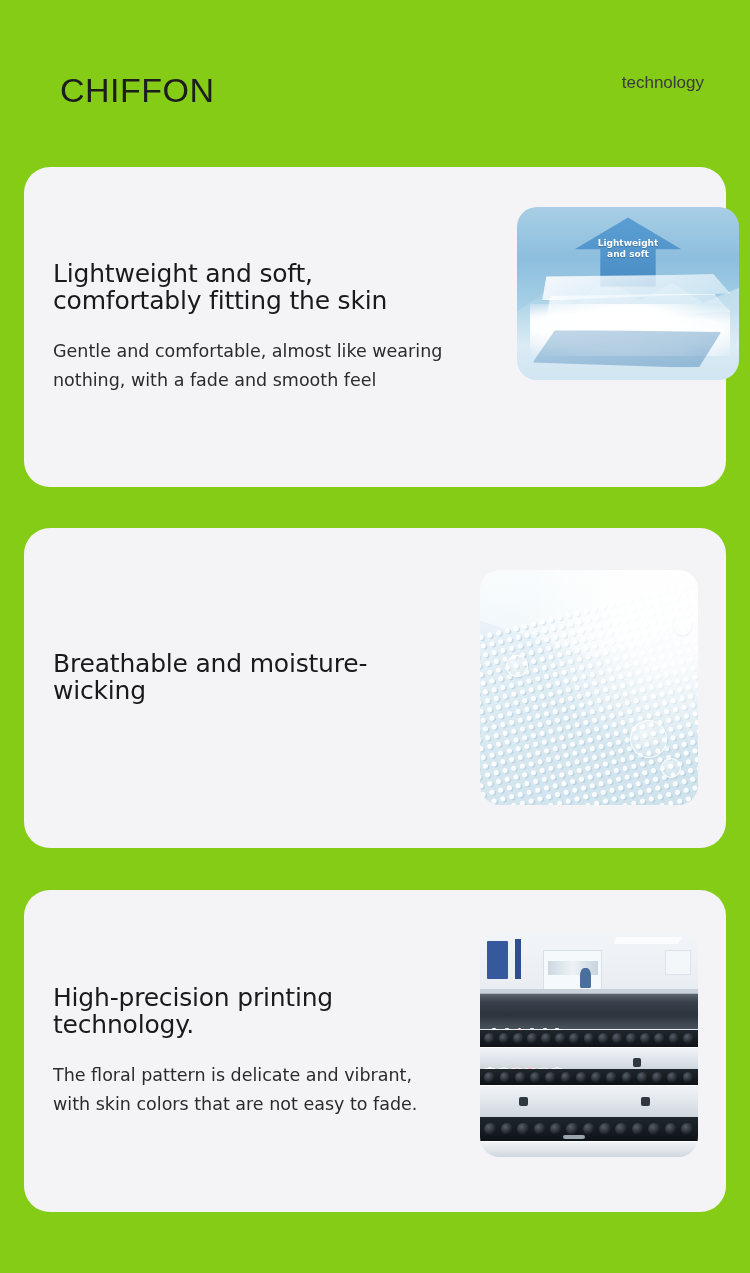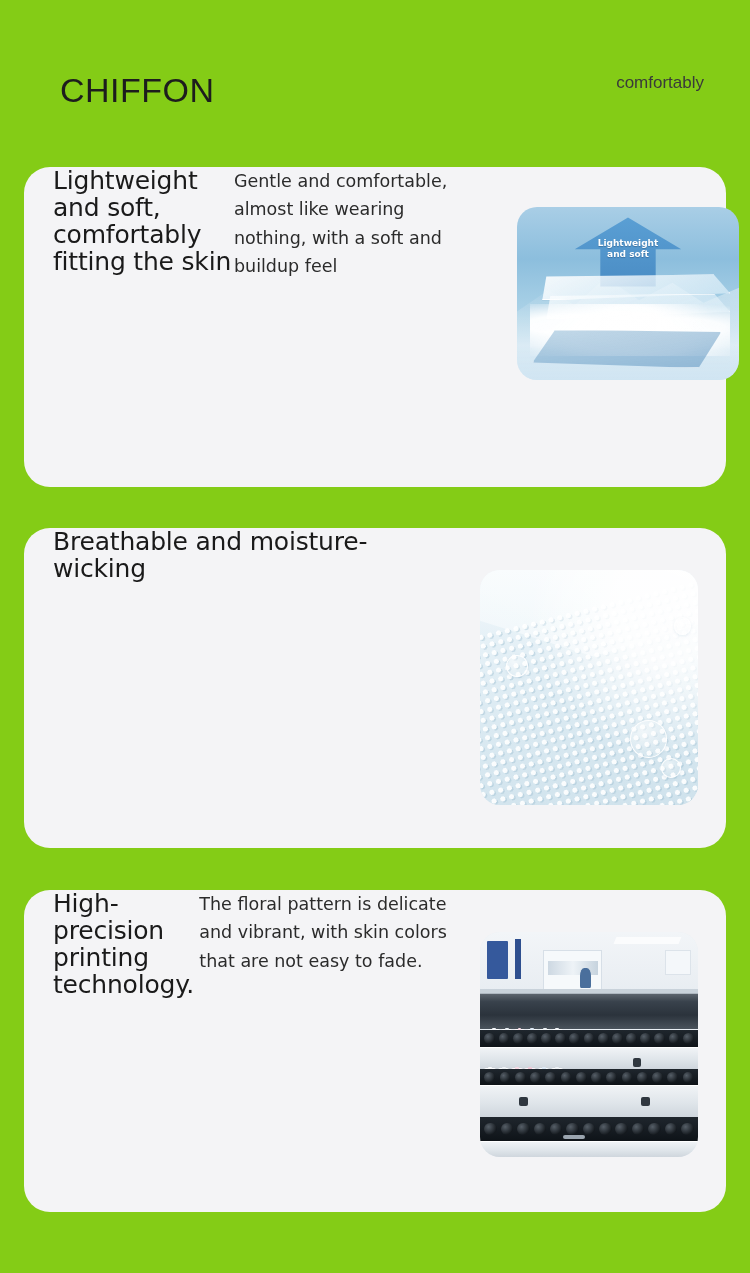--- a/index.html
+++ b/index.html
@@ -32,21 +32,21 @@
     position:absolute; left:24px; width:702px;
     background:#f4f4f6;
     border-radius:26px;
   }
   #card-0 { top:167px; height:320px; }
   #card-1 { top:528px; height:320px; }
   #card-2 { top:890px; height:322px; }
 
   .card-text {
     position:absolute; left:29px; top:0; width:395px; height:100%;
-    display:flex; flex-direction:row; justify-content:center;
+    display:flex; flex-direction:column; justify-content:center;
   }
   .card-title {
     font-family:"DejaVu Sans", sans-serif;
     font-size:25px; font-weight:400; color:#1a1a1a;
     line-height:1.08; letter-spacing:-0.2px;
     margin-bottom:23px;
   }
   .card-desc {
     font-family:"DejaVu Sans", sans-serif;
     font-size:17.5px; font-weight:400; color:#2b2b2b;
@@ -226,27 +226,27 @@
   #knob3 { left:74%; top:73.5%; }
   #knob4 { left:38%; top:90%; background:#9aa4ae; height:2%; width:10%; }
 </style>
 </head>
 <body>
 
 <div class="page">
 
   <div class="header">
     <div class="brand">CHIFFON</div>
-    <div class="superiority">comfortably</div>
+    <div class="superiority">technology</div>
   </div>
 
   <div class="card" id="card-0">
     <div class="card-text">
       <div class="card-title">Lightweight and soft, comfortably fitting the skin</div>
-      <div class="card-desc">Gentle and comfortable, almost like wearing nothing, with a soft and buildup feel</div>
+      <div class="card-desc">Gentle and comfortable, almost like wearing nothing, with a fade and smooth feel</div>
     </div>
 
     <div class="card-media" id="media-0">
       <div class="img-layers">
         <div class="mountain"></div>
         <div class="arrow"></div>
         <div class="arrow-label">Lightweight<br>and soft</div>
         <div class="sheet sheet-a"></div>
         <div class="sheet sheet-b"></div>
         <div class="crinkle"></div>

